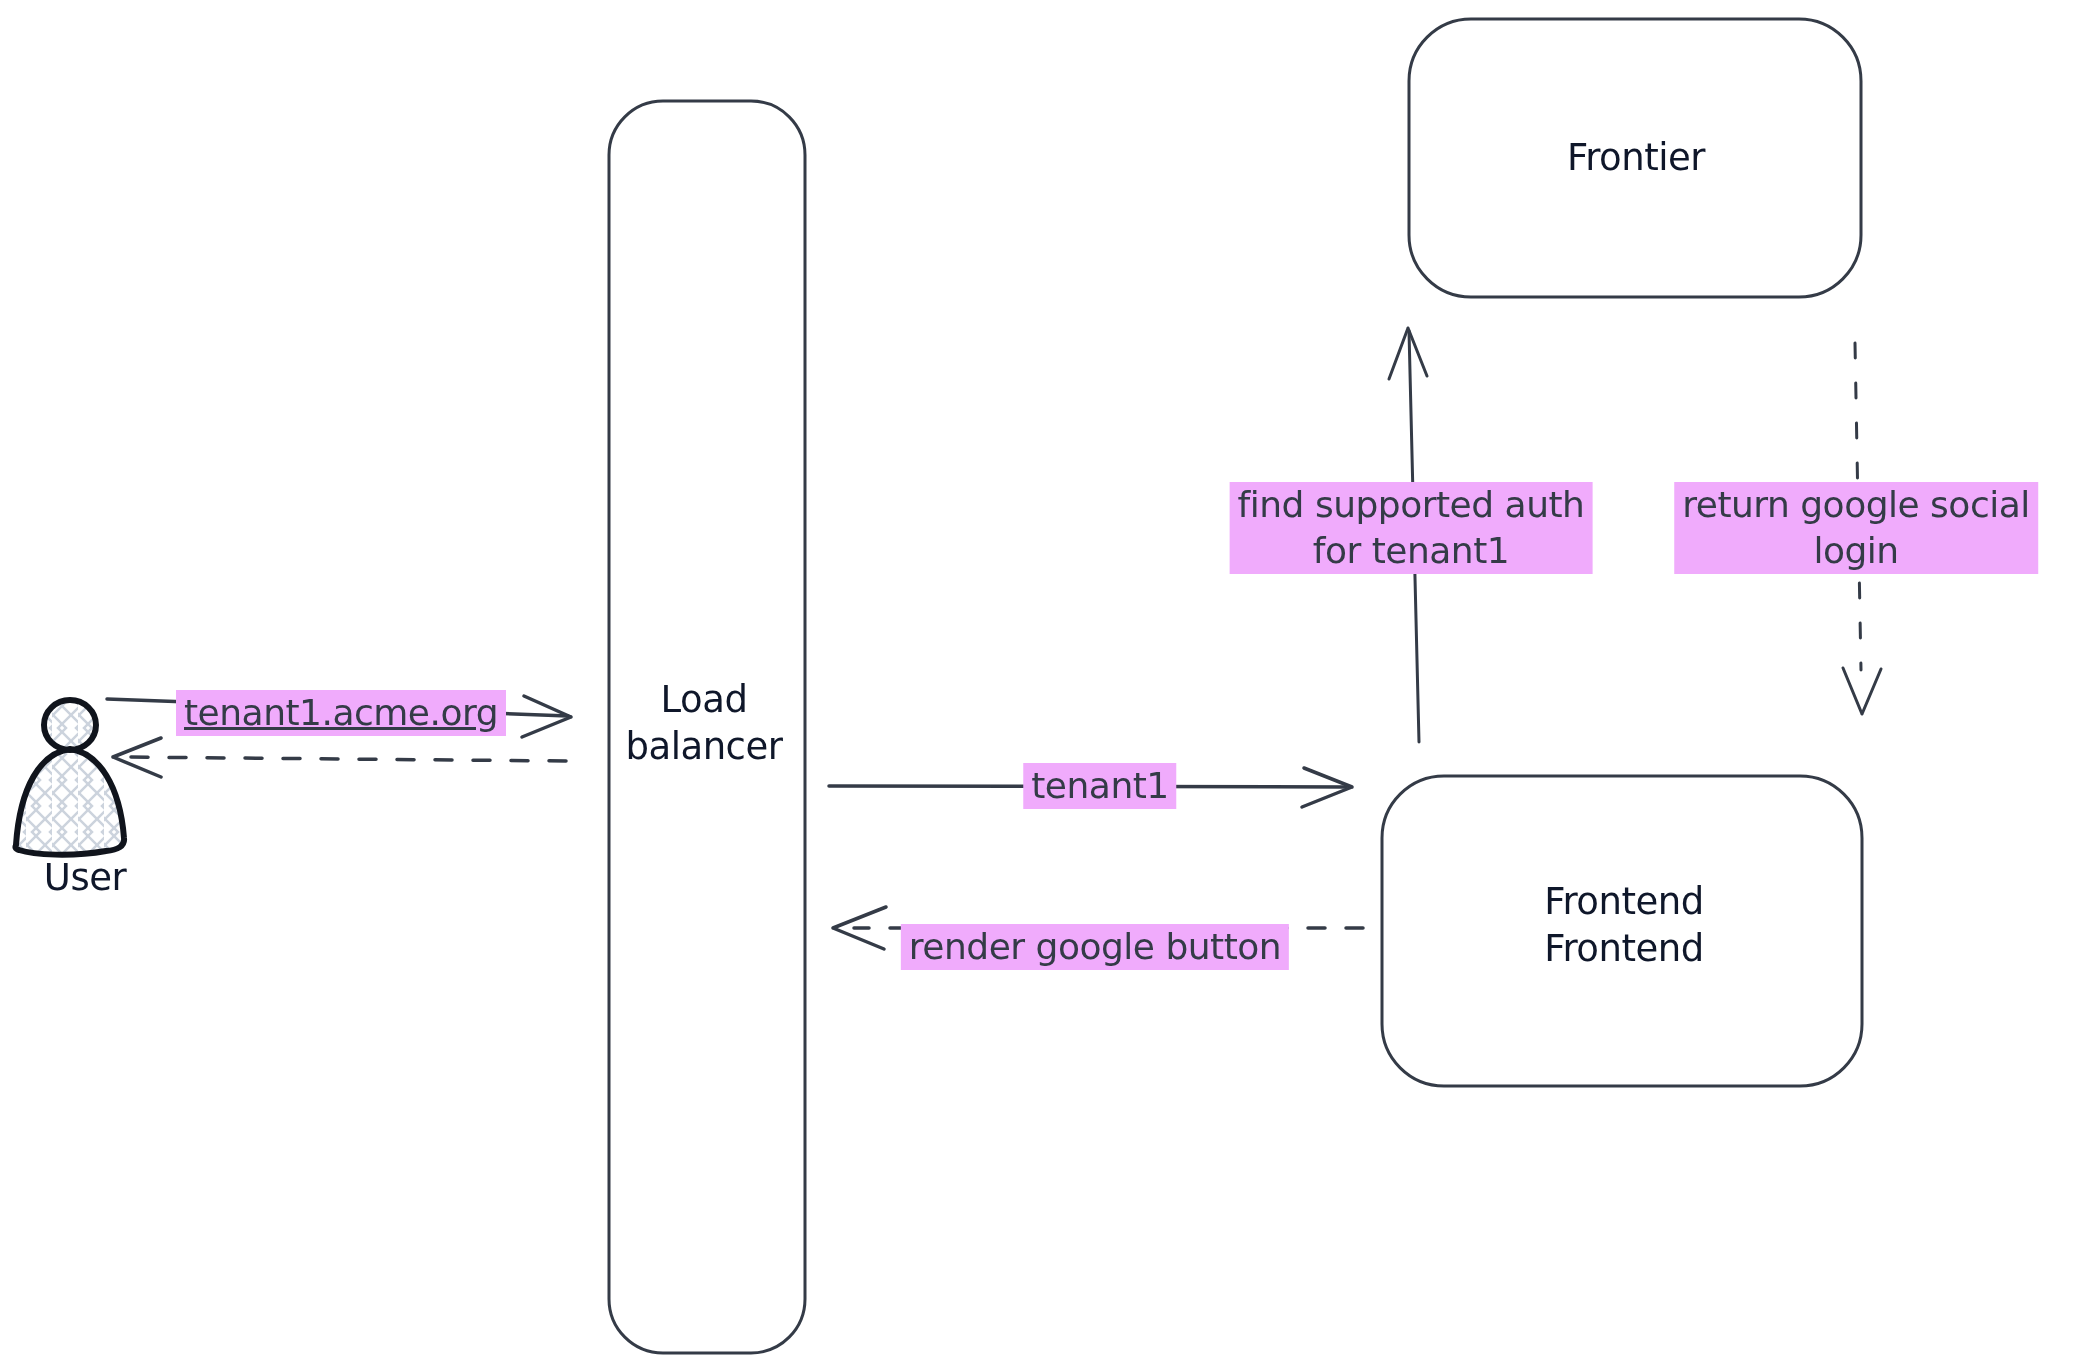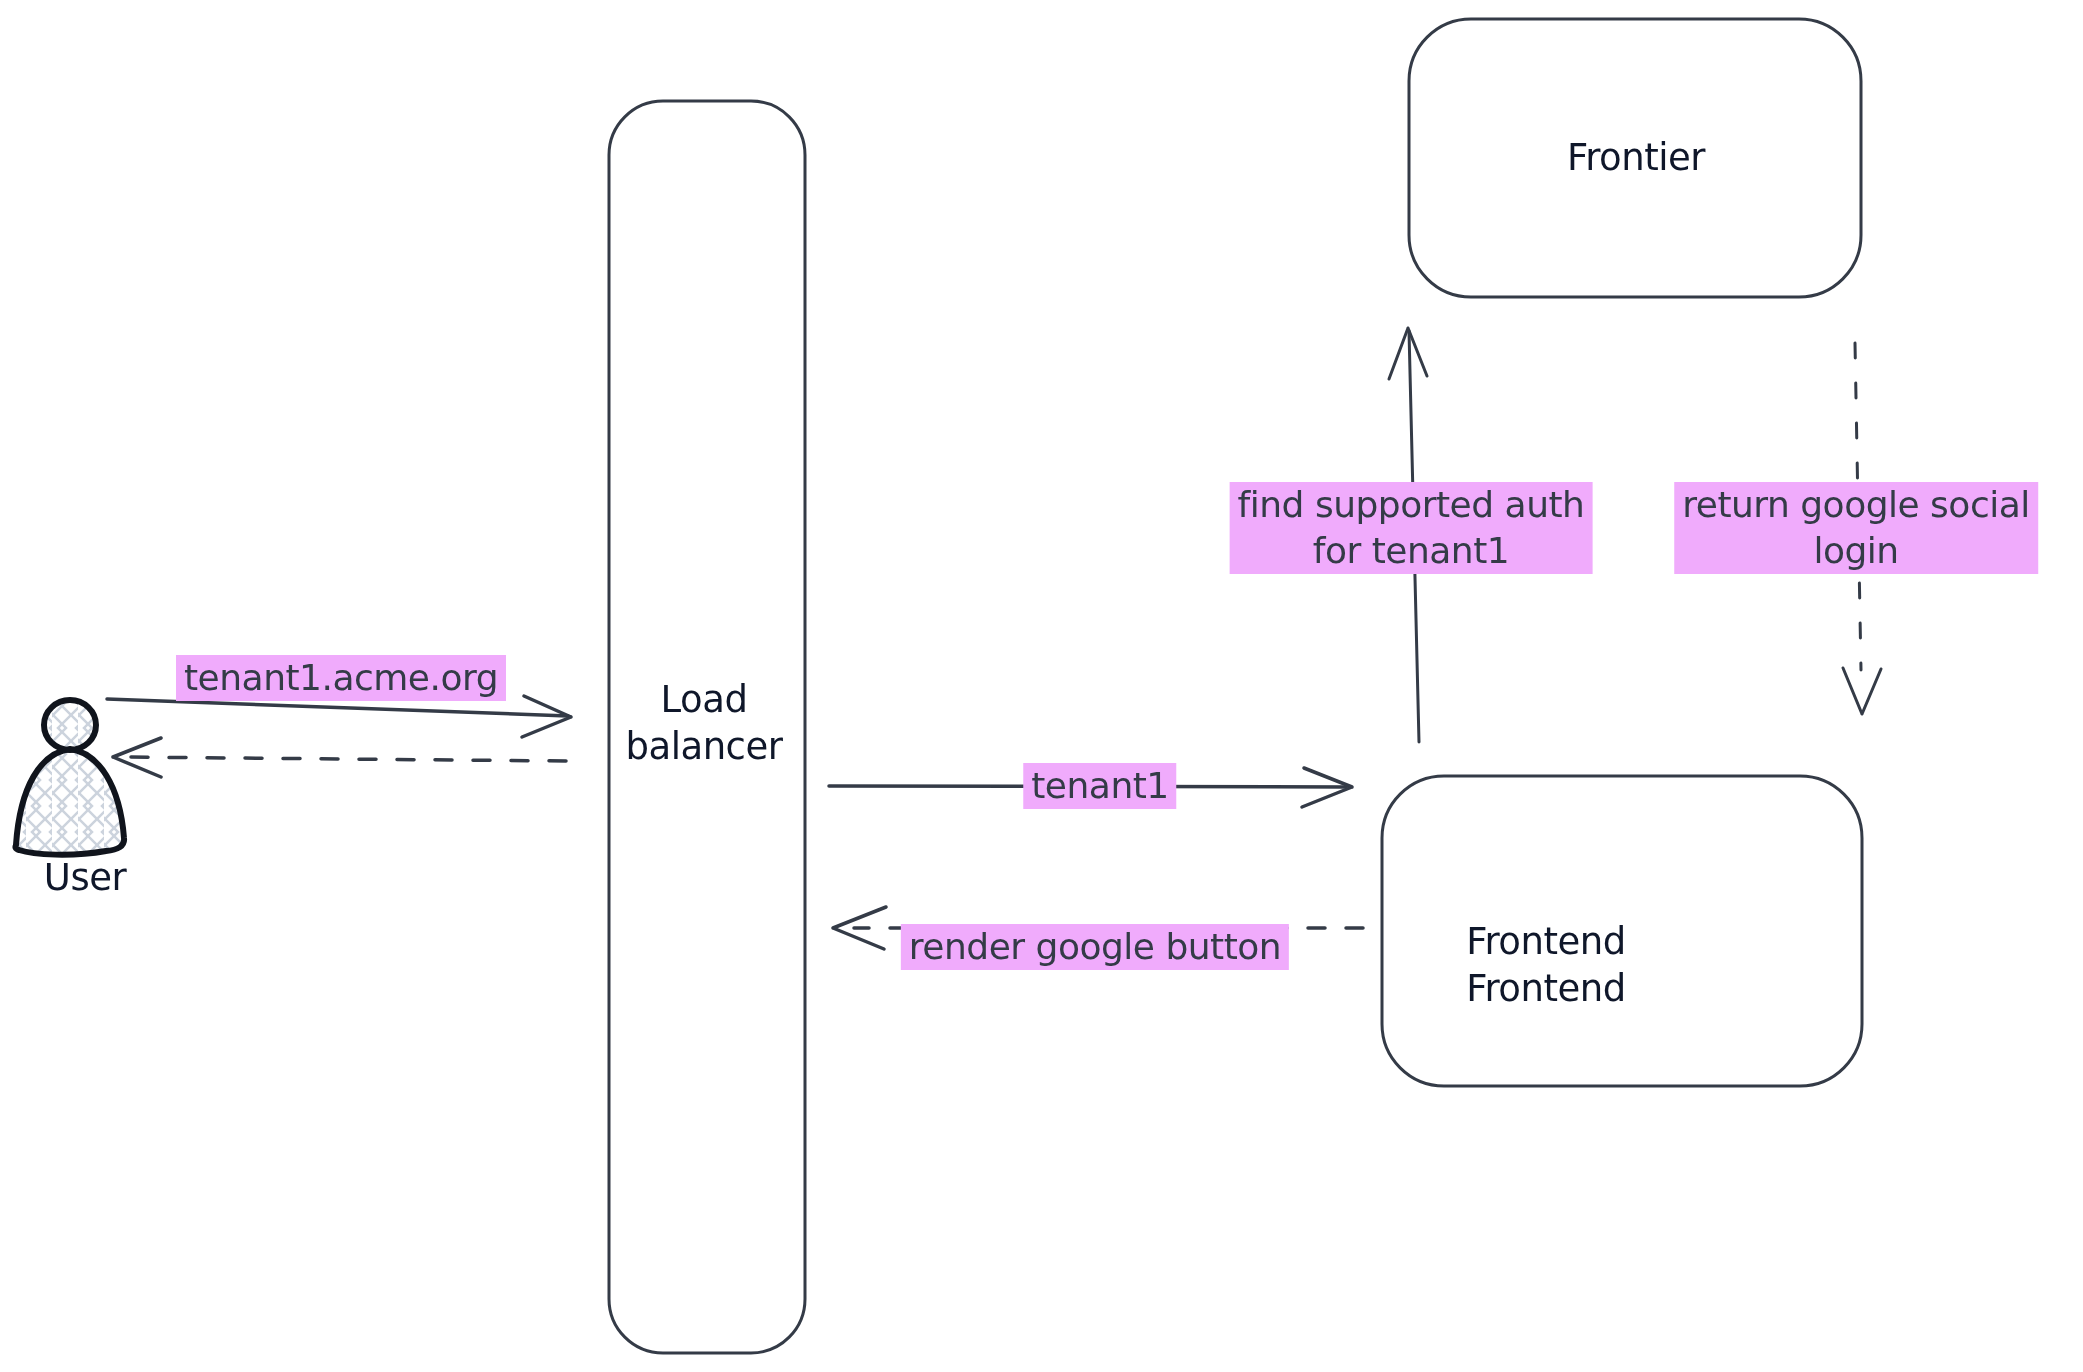--- a/index.html
+++ b/index.html
@@ -104,26 +104,26 @@
 
   <div class="node-label" style="left:85px; top:877px;">User</div>
 
   <div class="node-label" style="left:704px; top:723px;">
     <div>Load</div>
     <div>balancer</div>
   </div>
 
   <div class="node-label" style="left:1636px; top:157px;">Frontier</div>
 
-  <div class="node-label" style="left:1546px; top:925px;margin-top:40px;">
+  <div class="node-label" style="left:1624px; top:925px;">
     <div>Frontend</div>
     <div>Frontend</div>
   </div>
 
-  <div class="edge-label" style="left:341px; top:678px;">tenant1.acme.org</div>
+  <div class="edge-label" style="left:341px; top:713px;text-decoration:underline;">tenant1.acme.org</div>
 
   <div class="edge-label" style="left:1100px; top:786px;">tenant1</div>
 
   <div class="edge-label" style="left:1095px; top:928px;margin-top:19px;">render google button</div>
 
   <div class="edge-label" style="left:1411px; top:528px;">
     <div>find supported auth</div>
     <div>for tenant1</div>
   </div>
 

